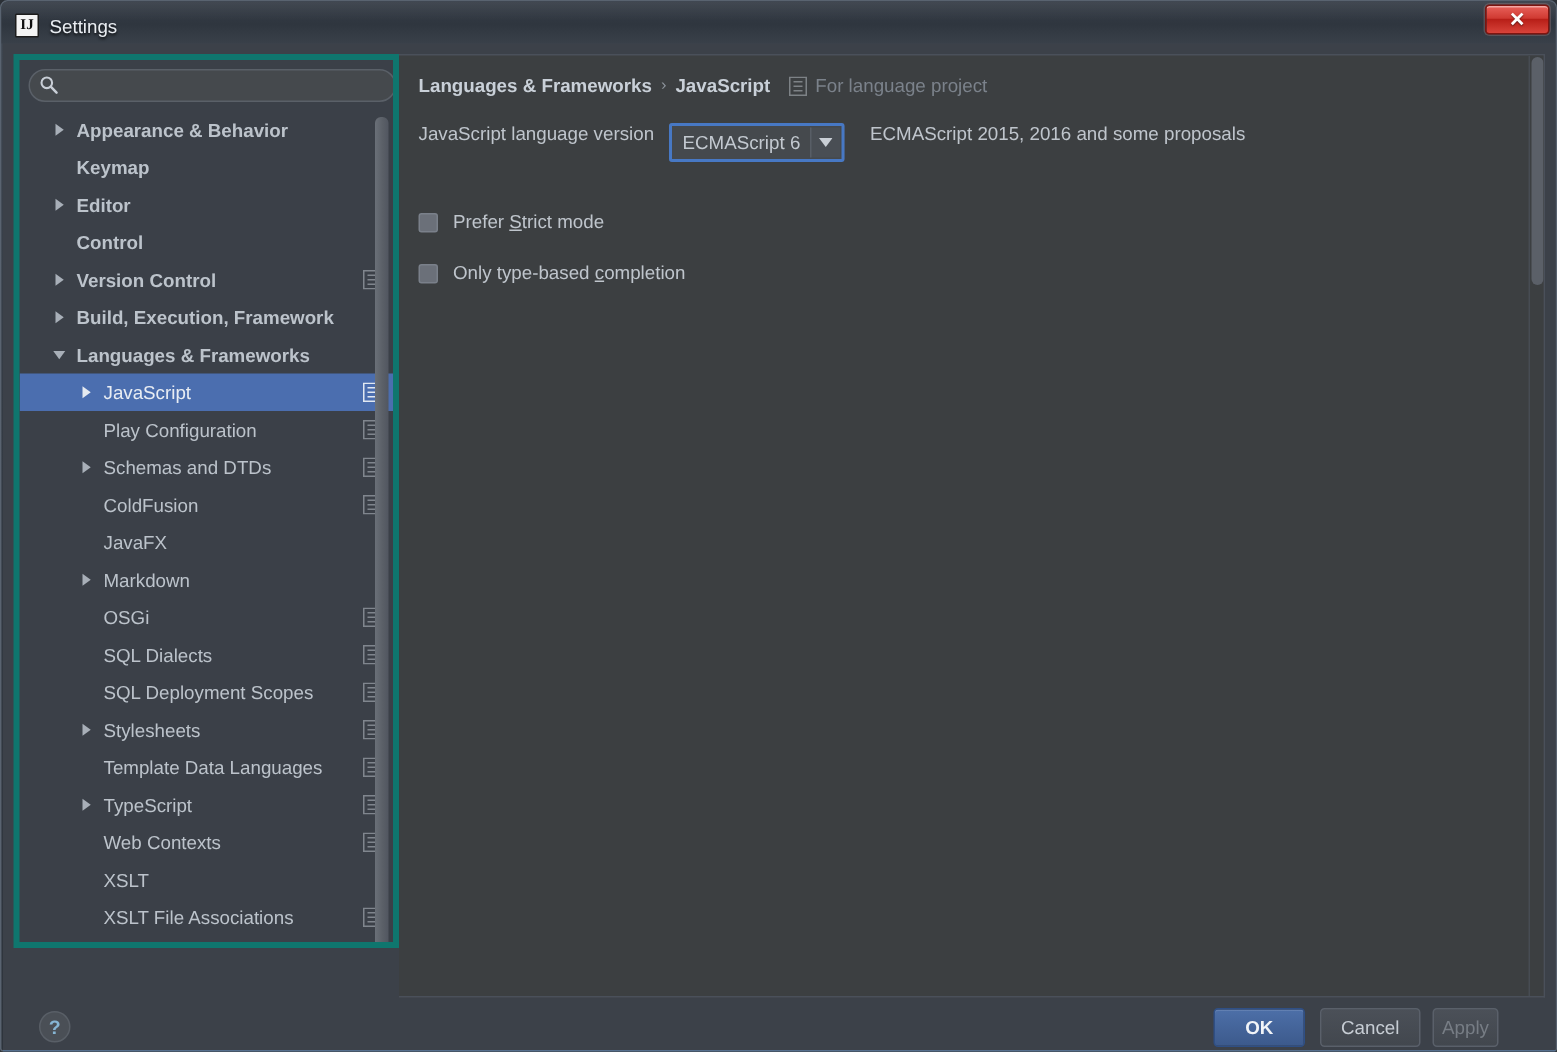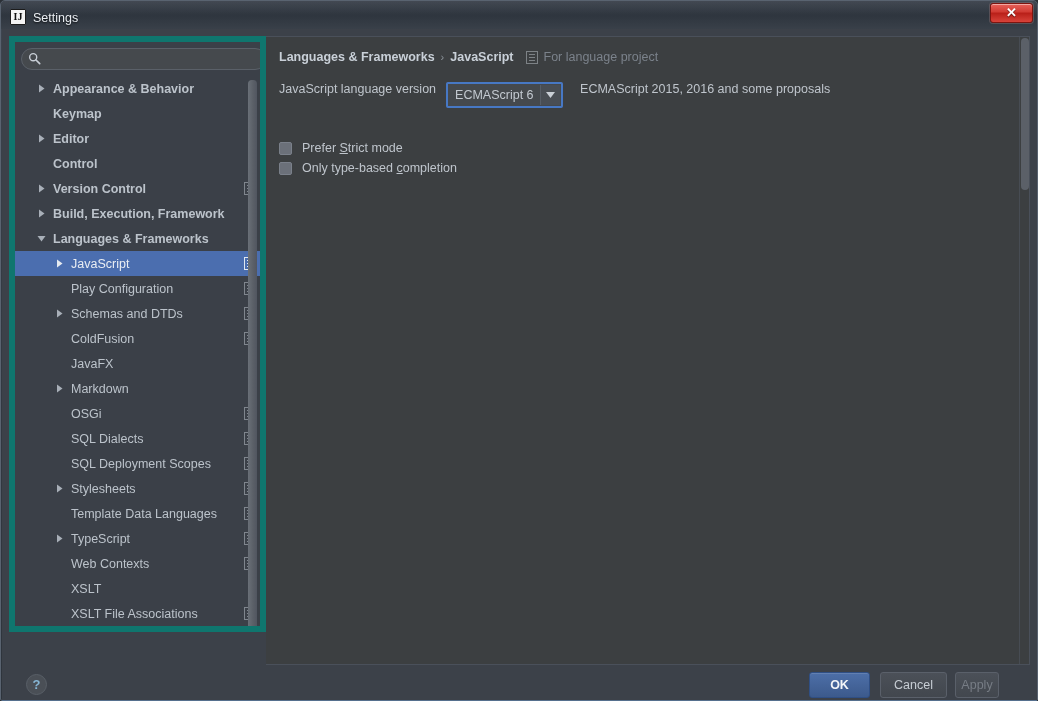--- a/index.html
+++ b/index.html
@@ -88,21 +88,21 @@
     position: absolute; left: 1px; top: 28px;
     width: 1035px; height: 671px;
     background: #3c4149;
   }
 
   
   #sidebar {
     position: absolute; left: 7px; top: 7px;
     width: 257px; height: 596px;
     background: #3b4048;
-    border: 6px solid #0f766e;
+    border: 4px solid #0f766e;
     overflow: hidden;
   }
   #search-wrap {
     position: absolute; left: 6px; top: 6px;
     width: 245px; height: 22px;
   }
   #search-field {
     position: absolute; inset: 0;
     background: #45494d;
     border: 1px solid #5a6068;
@@ -220,21 +220,21 @@
     margin-left: 17px;
     font-size: 12.5px; color: #bfc5cc;
   }
 
   .cbrow {
     position: absolute; left: 13px;
     display: flex; align-items: center;
     cursor: pointer;
   }
   #cb-strict-row { top: 104px; }
-  #cb-type-row   { top: 124px; align-items: flex-end; }
+  #cb-type-row   { top: 138px; align-items: flex-end; }
   .cbox {
     width: 13px; height: 13px;
     background: #6b7079;
     border: 1px solid #7a808a;
     border-radius: 2px;
   }
   .cblabel {
     margin-left: 10px;
     font-size: 12.5px; color: #bfc5cc;
     white-space: nowrap;

